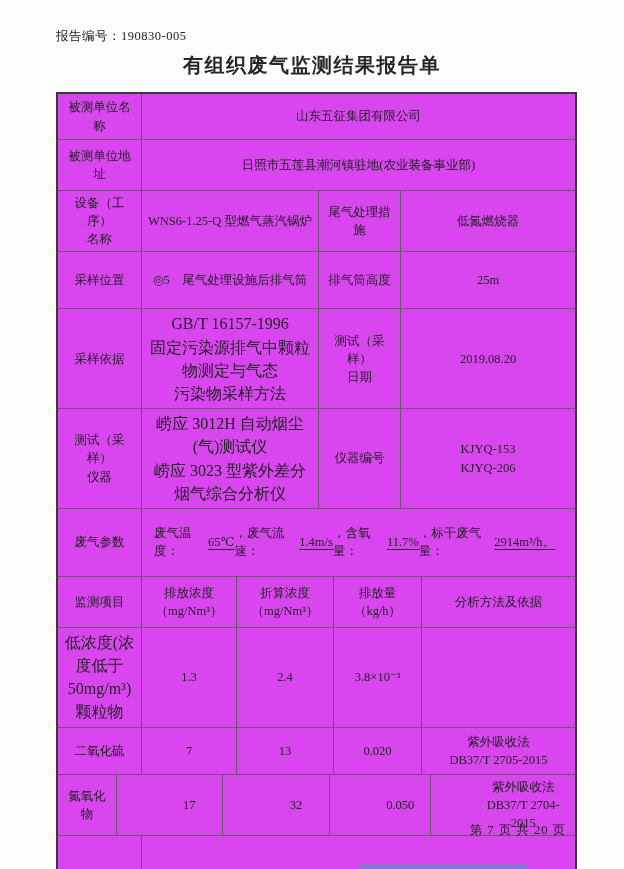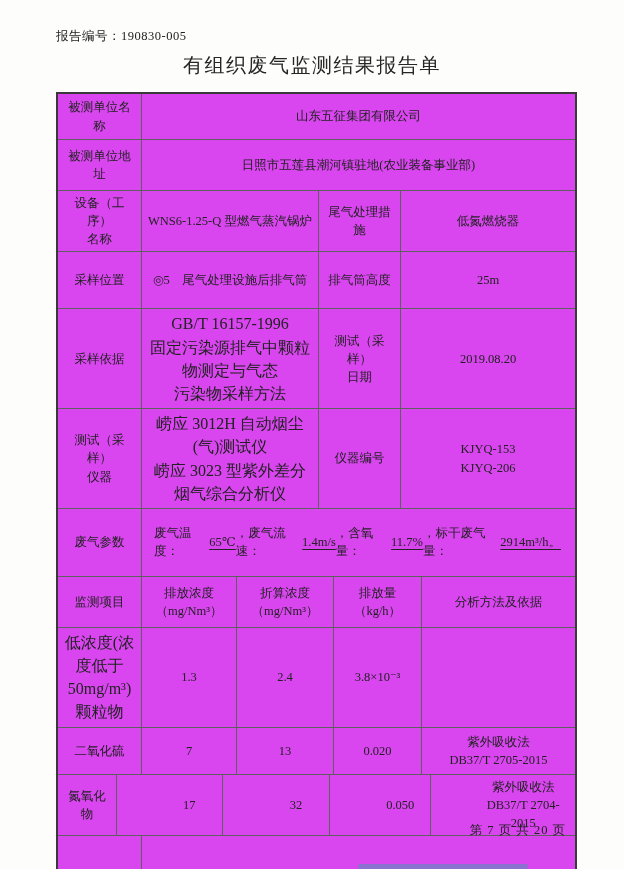--- a/index.html
+++ b/index.html
@@ -13,21 +13,21 @@
   }
   .page{position:absolute;inset:0;}
   .report-no{
     position:absolute;left:56px;top:28px;
     font-size:12.5px;letter-spacing:0.5px;
   }
   .doc-title{
     position:absolute;left:0;top:52px;width:624px;
     text-align:center;
     font-family:"Liberation Sans","DejaVu Sans",sans-serif;
-    font-weight:normal;font-size:20px;letter-spacing:1.5px;color:#262626;
+    font-weight:bold;font-size:20px;letter-spacing:1.5px;color:#262626;
   }
   .report-table{
     position:absolute;left:56px;top:92px;width:517px;
     border:2px solid #3a3a3a;
     background:#d946ef;
     box-sizing:content-box;
   }
   .row{display:flex;border-bottom:1px solid #5f5f5f;}
   .row.last{border-bottom:none;}
   .cell{
@@ -60,21 +60,21 @@
   .h-r5{min-height:74px;}
   .h-r6{min-height:63px;}
   .h-r7{min-height:67px;}
   .h-r8{min-height:50px;}
   .h-r9{min-height:53px;}
   .h-r10{min-height:46px;}
   .h-r11{min-height:50px;gap:40px;}
   .h-r12{min-height:95px;}
   .small{font-size:16px;}
   .left-text{justify-content:flex-start;text-align:left;}
-  .params-cell{padding-left:12px;padding-right:14px;white-space:normal;}
+  .params-cell{padding-left:12px;padding-right:20px;white-space:normal;}
   .params-cell .u{
     text-decoration:underline;
     text-underline-offset:3px;
   }
   .remark-cell{
     padding:8px 12px;line-height:1.85;white-space:normal;
   }
   .footer{
     position:absolute;top:822px;right:58px;
     font-size:12.5px;letter-spacing:1px;

